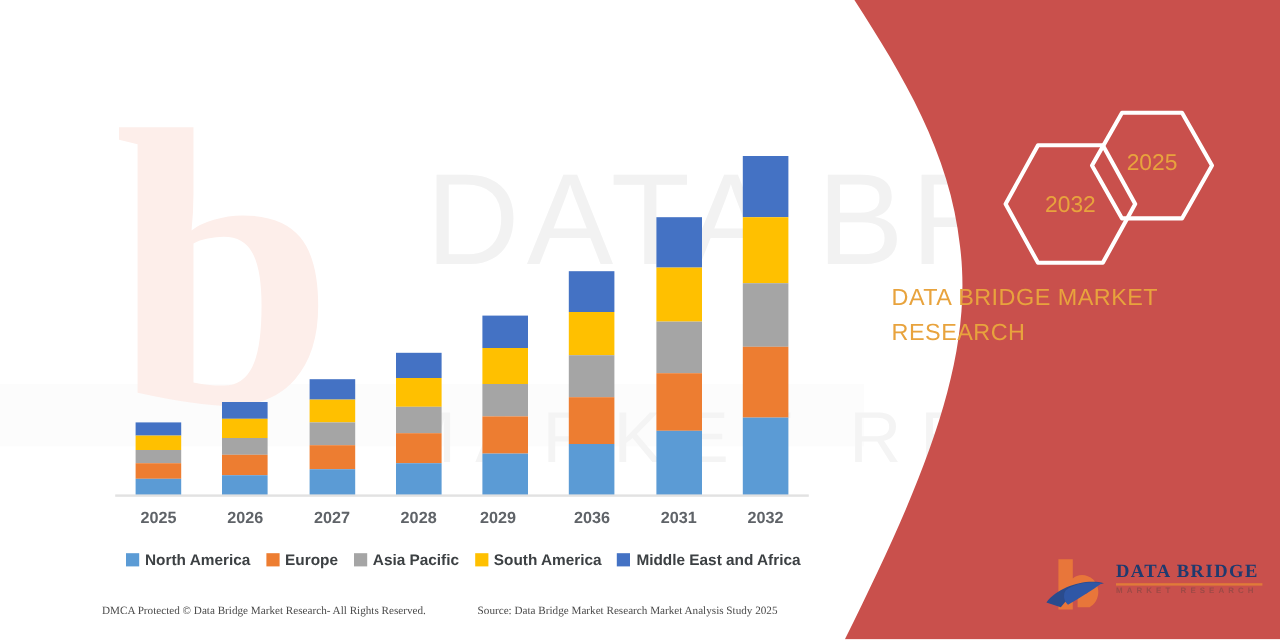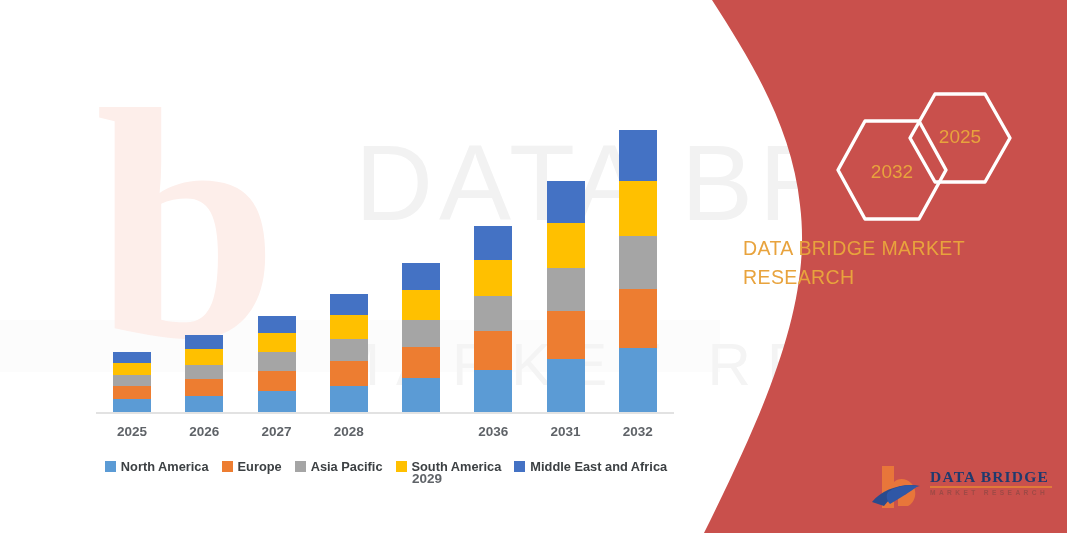--- a/index.html
+++ b/index.html
@@ -179,21 +179,21 @@
           <div class="seg" style="background: rgb(237, 125, 49); height: 58.8502px;"></div>
           <div class="seg" style="background: rgb(91, 155, 213); height: 64.9083px;"></div>
         </div>
       </div>
     <div id="axis-line"></div>
     <div id="x-labels">
         <div class="xlab" style="left: 1.125px;">2025</div>
         <div class="xlab" style="left: 73.375px;">2026</div>
         <div class="xlab" style="left: 145.625px;">2027</div>
         <div class="xlab" style="left: 217.875px;">2028</div>
-        <div class="xlab" style="left: 296px; margin-top: 47px;">2029</div>
+        <div class="xlab" style="left: 284px;">2029</div>
         <div class="xlab" style="left: 362.375px;">2036</div>
         <div class="xlab" style="left: 434.625px;">2031</div>
         <div class="xlab" style="left: 506.875px;">2032</div>
       </div>
 
     <div id="legend">
         <div class="leg-item">
           <span class="leg-swatch" style="background: rgb(91, 155, 213);"></span>
           <span class="leg-label">North America</span>
         </div>
@@ -208,20 +208,24 @@
         <div class="leg-item">
           <span class="leg-swatch" style="background: rgb(255, 192, 0);"></span>
           <span class="leg-label">South America</span>
         </div>
         <div class="leg-item">
           <span class="leg-swatch" style="background: rgb(68, 114, 196);"></span>
           <span class="leg-label">Middle East and Africa</span>
         </div>
       </div>
 
+    <div id="footer">
+      <div class="foot" id="foot-dmca">DMCA Protected © Data Bridge Market Research-  All Rights Reserved.</div>
+      <div class="foot" id="foot-source">Source: Data Bridge Market Research  Market Analysis Study 2025</div>
+    </div>
 
   </div>
 
   <svg id="right-panel" viewBox="0 0 1067 533">
     <path id="red-shape" d="M 712 0 L 1067 0 L 1067 533 L 704 533 C 770 400 812 300 800 205 C 792 128 752 62 712 0 Z" fill="#c9504c"></path>
   </svg>
 
   <div id="right-content">
 
 

